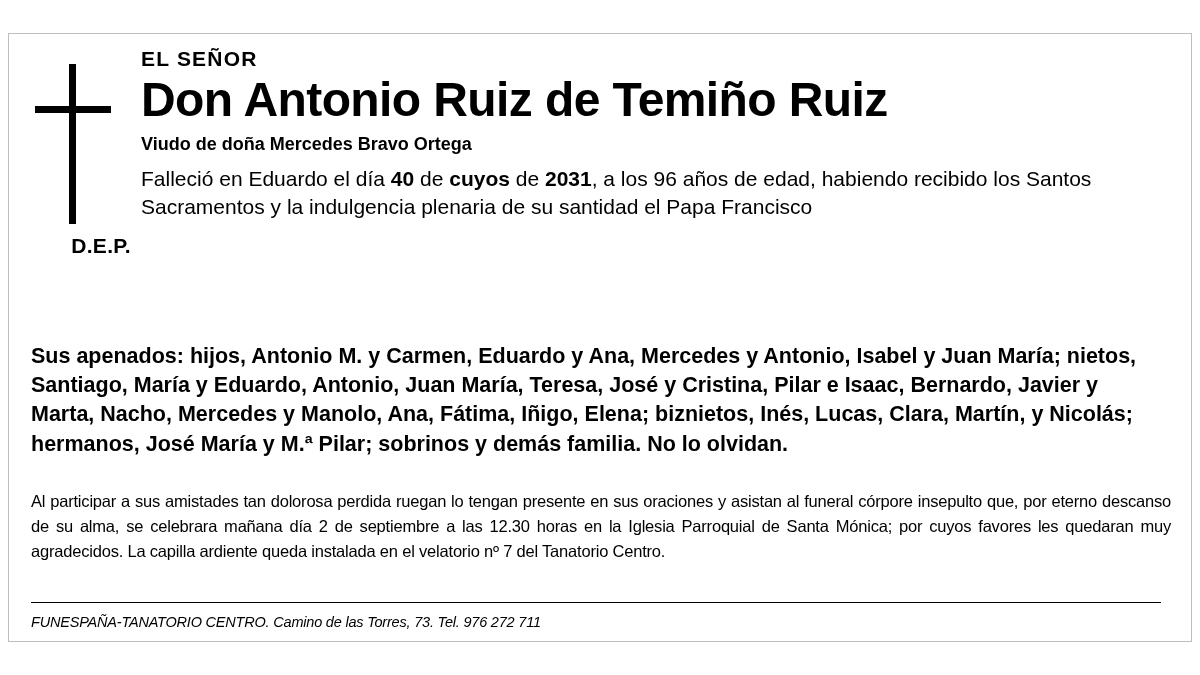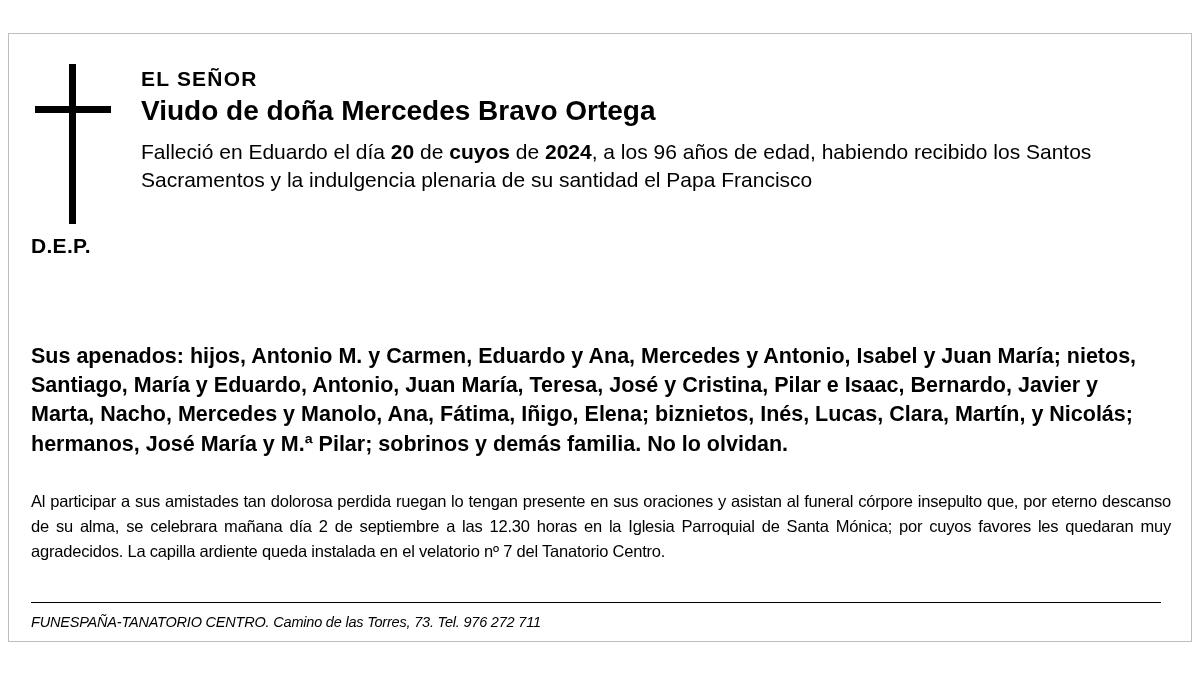--- a/index.html
+++ b/index.html
@@ -63,50 +63,51 @@
   .cross .h {
     position: absolute;
     left: 0px;
     top: 42px;
     width: 76px;
     height: 7px;
     background: #000;
   }
   .dep {
     margin-top: 10px;
-    margin-left: 0px;
+    margin-left: 15px;
     font-size: 21px;
     font-weight: 700;
     letter-spacing: 0.3px;
+    text-align: right;
   }
 
   
   .content {
     position: absolute;
     left: 132px;
-    top: 32px;
+    top: 12px;
     right: 28px;
   }
   .kicker {
     font-size: 21px;
     font-weight: 700;
     letter-spacing: 1.2px;
     margin: 0 0 2px 0;
     line-height: 1.2;
   }
   .name {
     font-size: 48px;
     font-weight: 700;
     letter-spacing: -0.6px;
     line-height: 1.12;
     margin: 2px 0 6px 0;
     white-space: nowrap;
   }
   .spouse {
-    font-size: 28px;
+    font-size: 18px;
     font-weight: 700;
     line-height: 1.25;
     margin: 0 0 10px 0;
   }
   .death-line {
     font-size: 21px;
     font-weight: 400;
     line-height: 1.32;
     margin: 0;
     max-width: 1010px;
@@ -165,22 +166,23 @@
       <div class="cross-col">
         <div class="cross">
           <div class="v"></div>
           <div class="h"></div>
         </div>
         <div class="dep">D.E.P.</div>
       </div>
 
       <div class="content">
         <div class="kicker">EL SEÑOR</div>
+        <div class="name">Don Antonio Ruiz de Temiño Ruiz</div>
         <div class="spouse">Viudo de doña Mercedes Bravo Ortega</div>
-        <p class="death-line"><span>Falleció en Eduardo el día </span><b>20</b><span> de </span><b>cuyos</b><span> de </span><b>2024</b><span>, a los 96 años de edad, habiendo recibido los Santos Sacramentos y la indulgencia plenaria de su santidad el Papa Francisco</span></p>
+        <p class="death-line"><span>Falleció en Eduardo el día </span><b>40</b><span> de </span><b>cuyos</b><span> de </span><b>2031</b><span>, a los 96 años de edad, habiendo recibido los Santos Sacramentos y la indulgencia plenaria de su santidad el Papa Francisco</span></p>
       </div>
 
       <div class="family">Sus apenados: hijos, Antonio M. y Carmen, Eduardo y Ana, Mercedes y Antonio, Isabel y Juan María; nietos, Santiago, María y Eduardo, Antonio, Juan María, Teresa, José y Cristina, Pilar e Isaac, Bernardo, Javier y Marta, Nacho, Mercedes y Manolo, Ana, Fátima, Iñigo, Elena; biznietos, Inés, Lucas, Clara, Martín, y Nicolás; hermanos, José María y M.ª Pilar; sobrinos y demás familia. No lo olvidan.</div>
 
       <div class="paragraph">Al participar a sus amistades tan dolorosa perdida ruegan lo tengan presente en sus oraciones y asistan al funeral córpore insepulto que, por eterno descanso de su alma, se celebrara mañana día 2 de septiembre a las 12.30 horas en la Iglesia Parroquial de Santa Mónica; por cuyos favores les quedaran muy agradecidos. La capilla ardiente queda instalada en el velatorio nº 7 del Tanatorio Centro.</div>
 
       <div class="rule"></div>
       <div class="footer">FUNESPAÑA-TANATORIO CENTRO. Camino de las Torres, 73. Tel. 976 272 711</div>
 
     </div>

